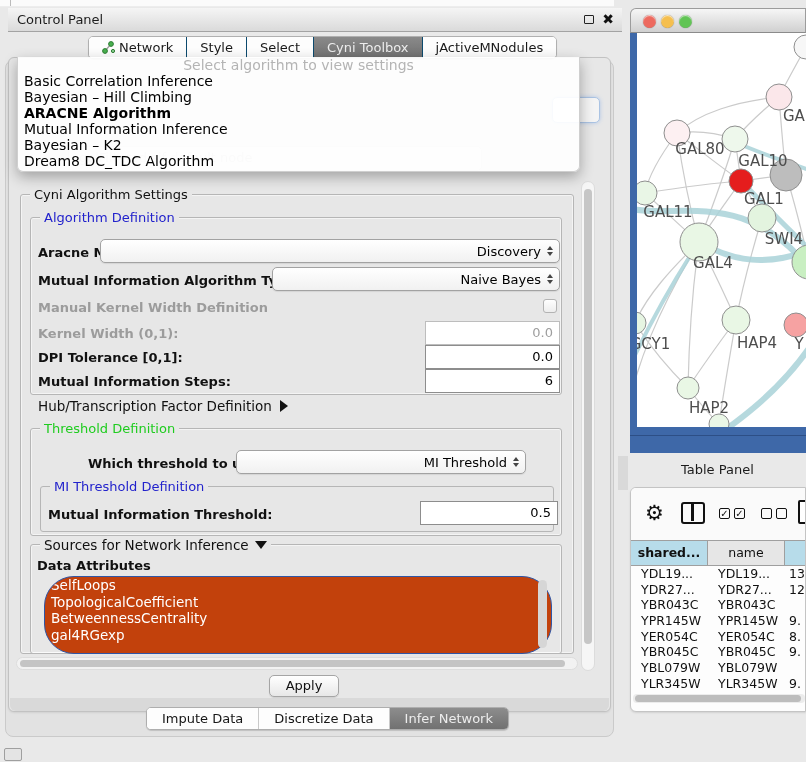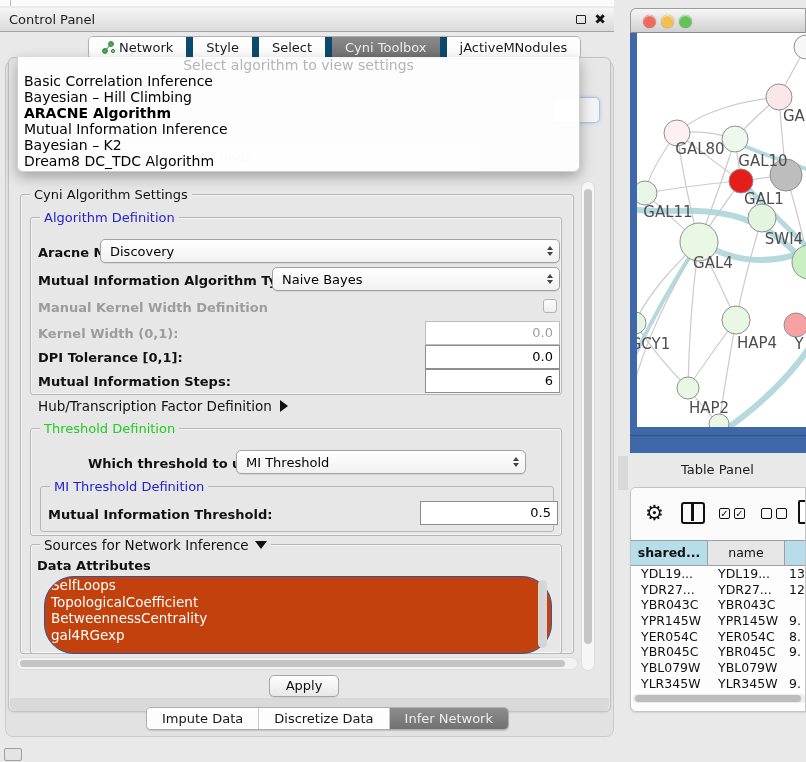--- a/index.html
+++ b/index.html
@@ -3,28 +3,28 @@
 <meta charset="utf-8">
 <style>
   * { margin:0; padding:0; box-sizing:border-box; }
   html,body { width:806px; height:762px; }
   body { font-family:"DejaVu Sans","Liberation Sans",sans-serif; background:#e9e9e9; position:relative; overflow:hidden; }
   #screen { position:absolute; inset:0; width:806px; height:762px; background:#e9e9e9; }
 
   
   .topstrip { position:absolute; left:0; top:0; width:614px; height:7px; background:#fbfbfb; border-bottom:1px solid #ededed; }
   .topstrip .tick { position:absolute; left:10px; top:0; width:1px; height:6px; background:#bbb; }
-  .titlebar { position:absolute; left:0; top:8px; width:614px; height:24px; background:linear-gradient(#f5f5f5,#dadada); border-bottom:1px solid #a3a3a3;text-align:center; }
+  .titlebar { position:absolute; left:8px; top:8px; width:614px; height:24px; background:linear-gradient(#f5f5f5,#dadada); border-bottom:1px solid #a3a3a3;text-align:center; }
   .titlebar .ttl { position:absolute; left:9px; top:4px; font-size:13px; color:#1c1c1c; }
   .float-btn { position:absolute; right:28px; top:7px; width:10px; height:9px; border:1.5px solid #222; border-radius:1px; }
   .close-btn { position:absolute; right:8px; top:3px; font-size:14px; font-weight:bold; color:#111; }
 
   
   .tabbar { position:absolute; left:88px; top:36px; height:23px; display:flex; border:1px solid #b0b0b0; border-radius:5px; overflow:hidden; background:#fff; box-shadow:0 1px 1px rgba(0,0,0,.12); z-index:5; }
-  .tabbar .tab { display:flex; align-items:center; gap:4px; padding:0 13px; font-size:13px; color:#1a1a1a; background:#fdfdfd; border-right:7px solid #0c4a6e; white-space:nowrap; }
+  .tabbar .tab { display:flex; align-items:center; gap:4px; padding:0 13px; font-size:13px; color:#1a1a1a; background:#fdfdfd; border-right:1px solid #0c4a6e; white-space:nowrap; }
   .tabbar .tab:last-child { border-right:none; }
   .tabbar .tab.selected { background:linear-gradient(#8a8a8a,#707070); color:#ededed; }
   .tabbar .tab svg { display:block; }
 
   
   .outer-halo { position:absolute; left:5px; top:60px; width:609px; height:677px; background:#e2e2e2; border:1px solid #cacaca; border-radius:8px; }
   .inner-panel { position:absolute; left:8px; top:57px; width:603px; height:655px; background:#e7e7e7; border:1px solid #c2c2c2; border-radius:6px; box-shadow:0 1px 2px rgba(0,0,0,.08); }
   .inner-bottom { position:absolute; left:10px; top:698px; width:599px; height:13px; background:#d9d9d9; border-radius:0 0 6px 6px; }
 
   
@@ -36,21 +36,21 @@
   .popup { position:absolute; left:17px; top:57px; width:563px; height:115px; background:rgba(255,255,255,.92); border:1px solid #cfcfcf; border-top:none; border-radius:0 0 6px 6px; box-shadow:0 5px 14px rgba(0,0,0,.30); z-index:7; }
   .popup .ph { text-align:center; font-size:14px; color:#b4b4b4; line-height:17px; }
   .popup .itm { font-size:14px; color:#000; line-height:15.9px; padding-left:6px; white-space:nowrap; }
   .popup .itm.bold { font-weight:bold; }
 
   
   .grp { position:absolute; border:1px solid #b6b6b6; border-radius:3px; box-shadow:inset 0 0 0 1px rgba(255,255,255,.55); }
   .grp > .gt { position:absolute; top:-8px; left:9px; background:#e7e7e7; padding:0 4px; font-size:13px; color:#111; white-space:nowrap; }
   .lbl { position:absolute; font-size:13px; font-weight:bold; color:#111; white-space:nowrap; }
   .lbl.dis { color:#9c9c9c; }
-  .combo { position:absolute; background:linear-gradient(#ffffff,#f1f1f1); border:1px solid #a2a2a2; border-radius:5px; font-size:13px; color:#000; display:flex; align-items:center; box-shadow:0 1px 1px rgba(0,0,0,.08); }
+  .combo { position:absolute; background:linear-gradient(#ffffff,#f1f1f1); border:1px solid #a2a2a2; border-radius:5px; font-size:13px; color:#000; display:flex; align-items:center; box-shadow:0 1px 1px rgba(0,0,0,.08);text-align:right; }
   .combo .cv { flex:1; padding-left:9px; white-space:nowrap; overflow:hidden; }
   .combo .arrows { width:18px; display:flex; flex-direction:column; align-items:center; gap:2px; }
   .combo .arrows i { width:0; height:0; border-left:3.5px solid transparent; border-right:3.5px solid transparent; }
   .combo .arrows i.up { border-bottom:4px solid #444; }
   .combo .arrows i.dn { border-top:4px solid #444; }
   .tfield { position:absolute; background:#fff; border:1px solid #8d8d8d; font-size:13px; color:#000; text-align:right; padding:3px 6px 0 4px; }
   .tfield.dis { border-color:#bdbdbd; color:#9e9e9e; }
   .checkbox { position:absolute; width:14px; height:14px; border:1px solid #b3b3b3; border-radius:3px; background:linear-gradient(#fefefe,#ededed); }
   .tri-right { display:inline-block; width:0; height:0; border-top:6px solid transparent; border-bottom:6px solid transparent; border-left:8px solid #111; margin-left:8px; vertical-align:-1px; }
   .tri-down { display:inline-block; width:0; height:0; border-left:6px solid transparent; border-right:6px solid transparent; border-top:8px solid #111; margin-left:6px; vertical-align:1px; }

